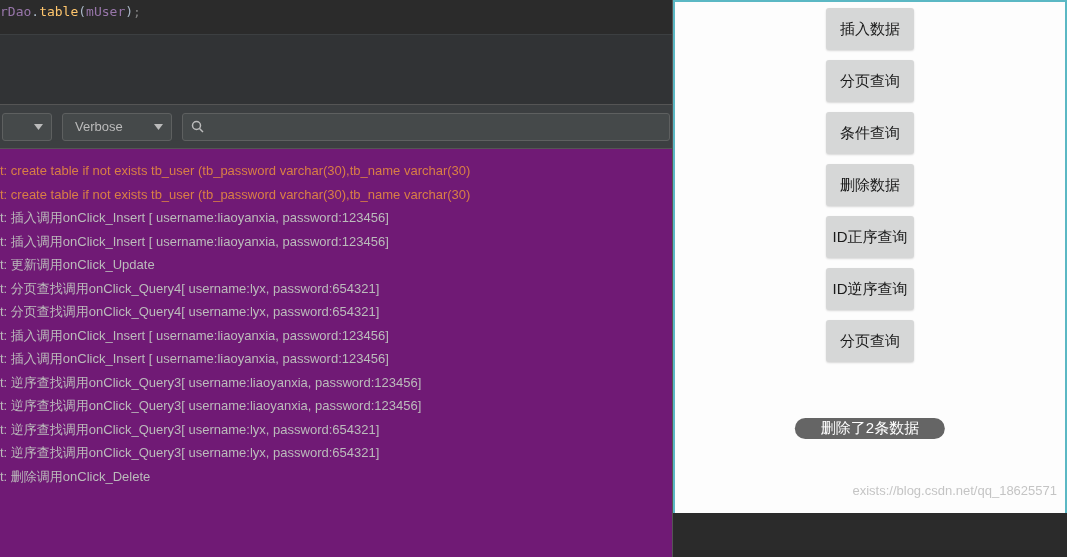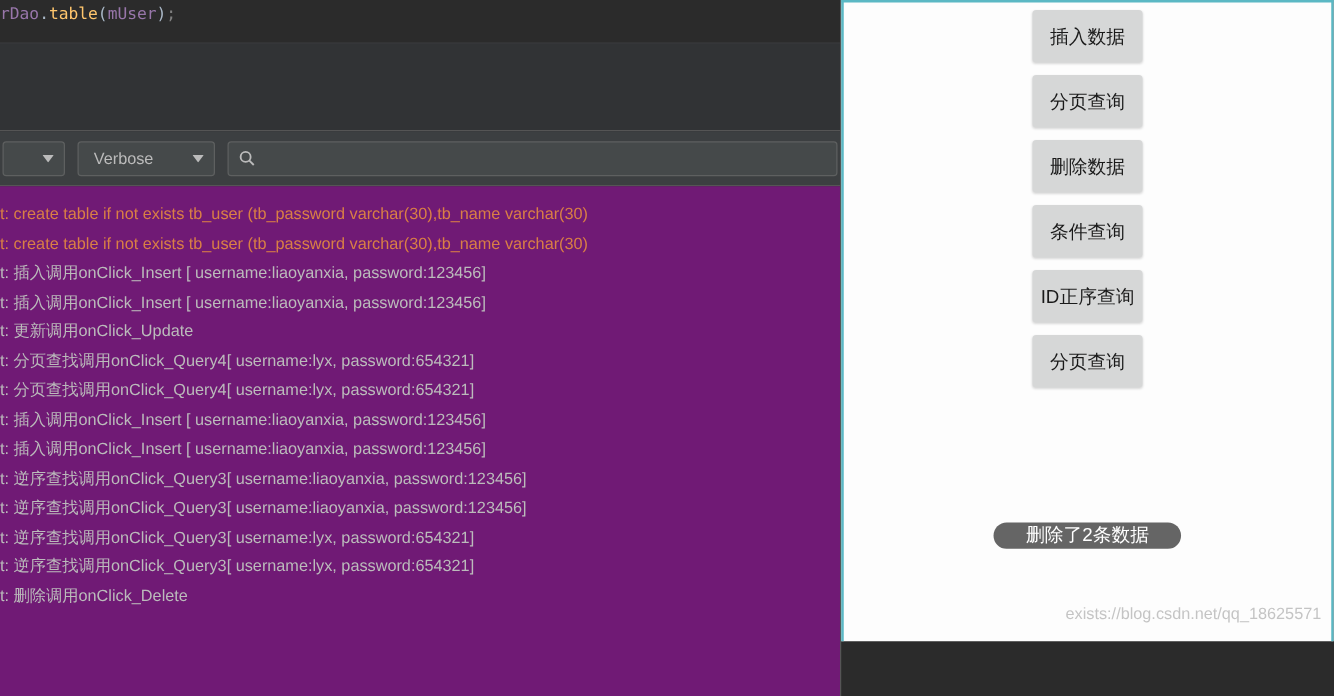--- a/index.html
+++ b/index.html
@@ -178,22 +178,23 @@
       <div class="log-line">t: 逆序查找调用onClick_Query3[ username:lyx, password:654321]</div>
       <div class="log-line">t: 逆序查找调用onClick_Query3[ username:lyx, password:654321]</div>
       <div class="log-line">t: 删除调用onClick_Delete</div>
     </div>
 </div>
 
 <div class="phone-panel">
   <div id="phone-buttons">
       <div class="app-button">插入数据</div>
       <div class="app-button">分页查询</div>
+      <div class="app-button">条件查询</div>
       <div class="app-button">删除数据</div>
-      <div class="app-button">条件查询</div>
       <div class="app-button">ID正序查询</div>
+      <div class="app-button">ID逆序查询</div>
       <div class="app-button">分页查询</div>
     </div>
   <div class="toast">
     <span>删除了2条数据</span>
   </div>
   <div class="watermark">exists://blog.csdn.net/qq_18625571</div>
 </div>
 
 </body></html>

